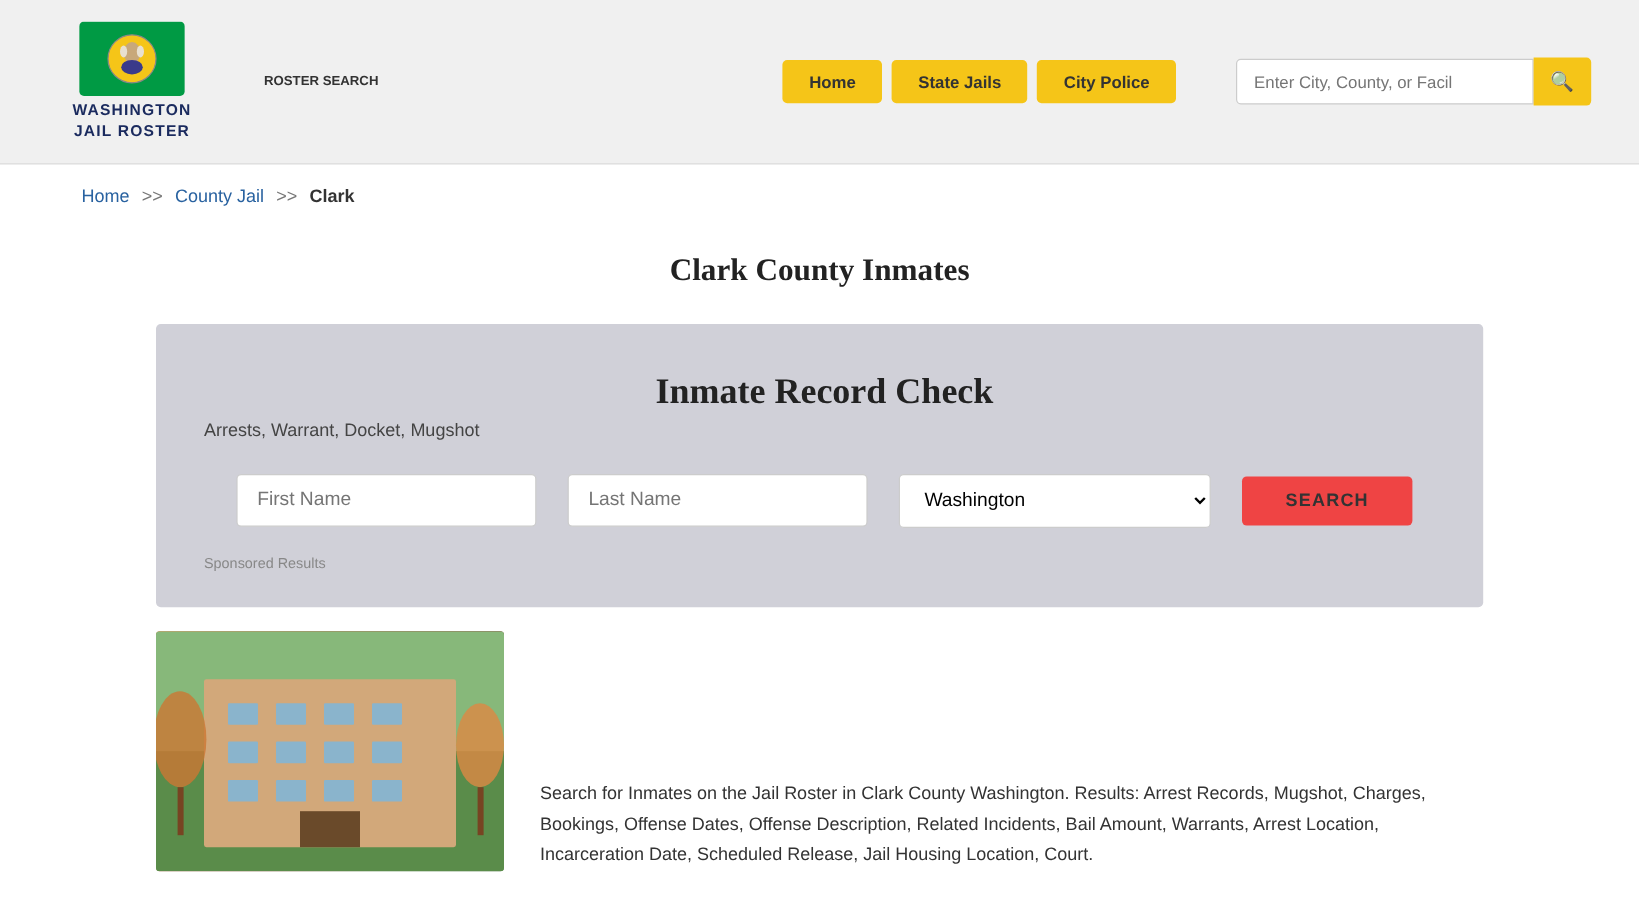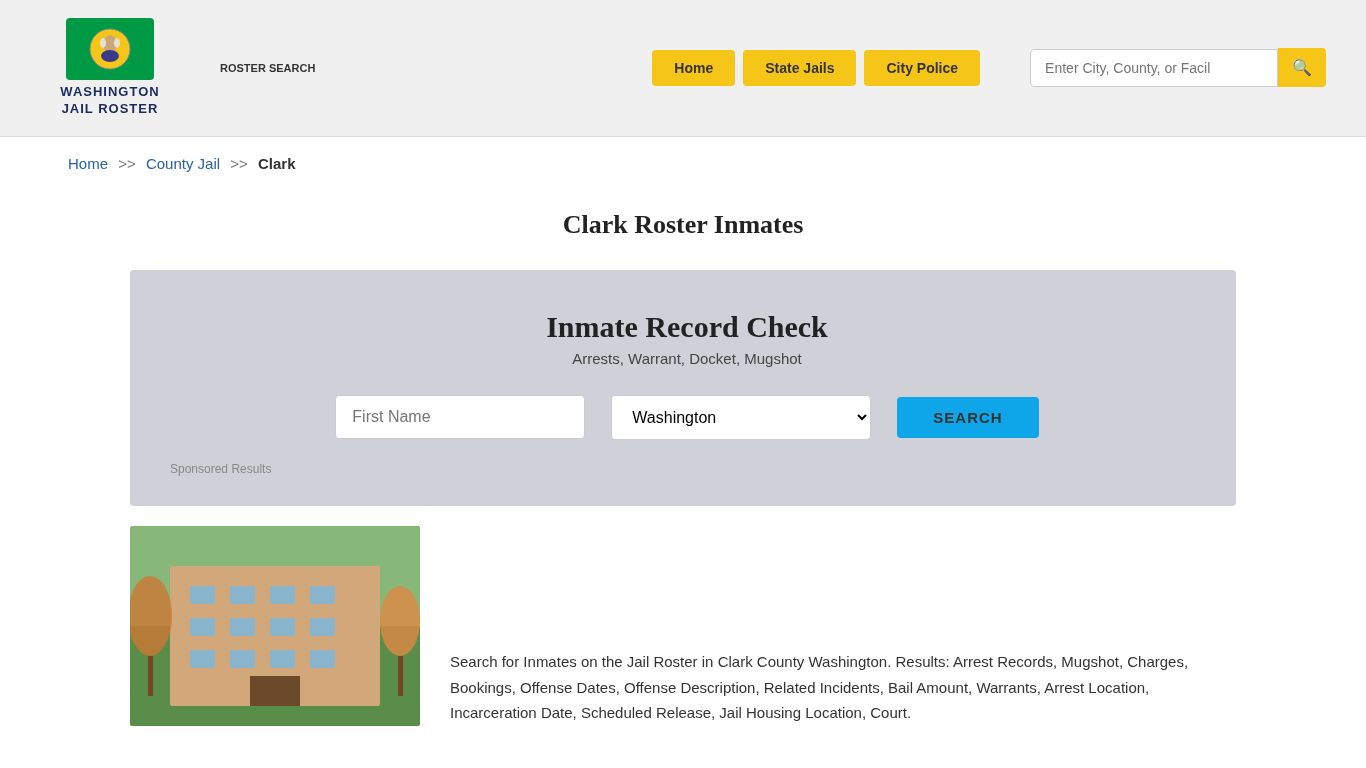--- a/index.html
+++ b/index.html
@@ -121,21 +121,21 @@
     }
     .record-check-box h2 {
       font-family: Georgia, serif;
       font-size: 30px;
       font-weight: bold;
       text-align: center;
       color: #222;
       margin-bottom: 6px;
     }
     .record-check-box .subtitle {
-      text-align: center;
+      text-align: left;
       font-family: Arial, sans-serif;
       font-size: 15px;
       color: #444;
       margin-bottom: 28px;
     }
     .search-row {
       display: flex;
       gap: 26px;
       align-items: center;
       justify-content: center;
@@ -153,21 +153,21 @@
       padding: 12px 16px;
       font-size: 16px;
       border: 1px solid #ccc;
       border-radius: 4px;
       width: 260px;
       font-family: Arial, sans-serif;
       background: #fff;
       cursor: pointer;
     }
     .search-row .search-btn {
-      background: #0ea5e9;
+      background: #ef4444;
       color: #333;
       font-weight: bold;
       font-family: Arial, sans-serif;
       font-size: 15px;
       padding: 12px 36px;
       border: none;
       border-radius: 4px;
       cursor: pointer;
       letter-spacing: 1px;
     }
@@ -249,29 +249,30 @@
 
 <nav class="breadcrumb">
   <a href="#">Home</a>
   <span class="sep">&gt;&gt;</span>
   <a href="#">County Jail</a>
   <span class="sep">&gt;&gt;</span>
   <span class="current">Clark</span>
 </nav>
 
 <div class="page-title-area">
-  <h1>Clark Roster Inmates</h1>
+  <h1>Clark County Inmates</h1>
 </div>
 
 <div class="record-check-box">
   <h2>Inmate Record Check</h2>
   <p class="subtitle">Arrests, Warrant, Docket, Mugshot</p>
 
   <div class="search-row">
     <input type="text" placeholder="First Name" style="">
+    <input type="text" placeholder="Last Name" style="">
     <select>
       <option>Washington</option>
       <option>Alabama</option>
       <option>Alaska</option>
       <option>Arizona</option>
       <option>California</option>
       <option>Oregon</option>
     </select>
     <button class="search-btn">SEARCH</button>
   </div>

